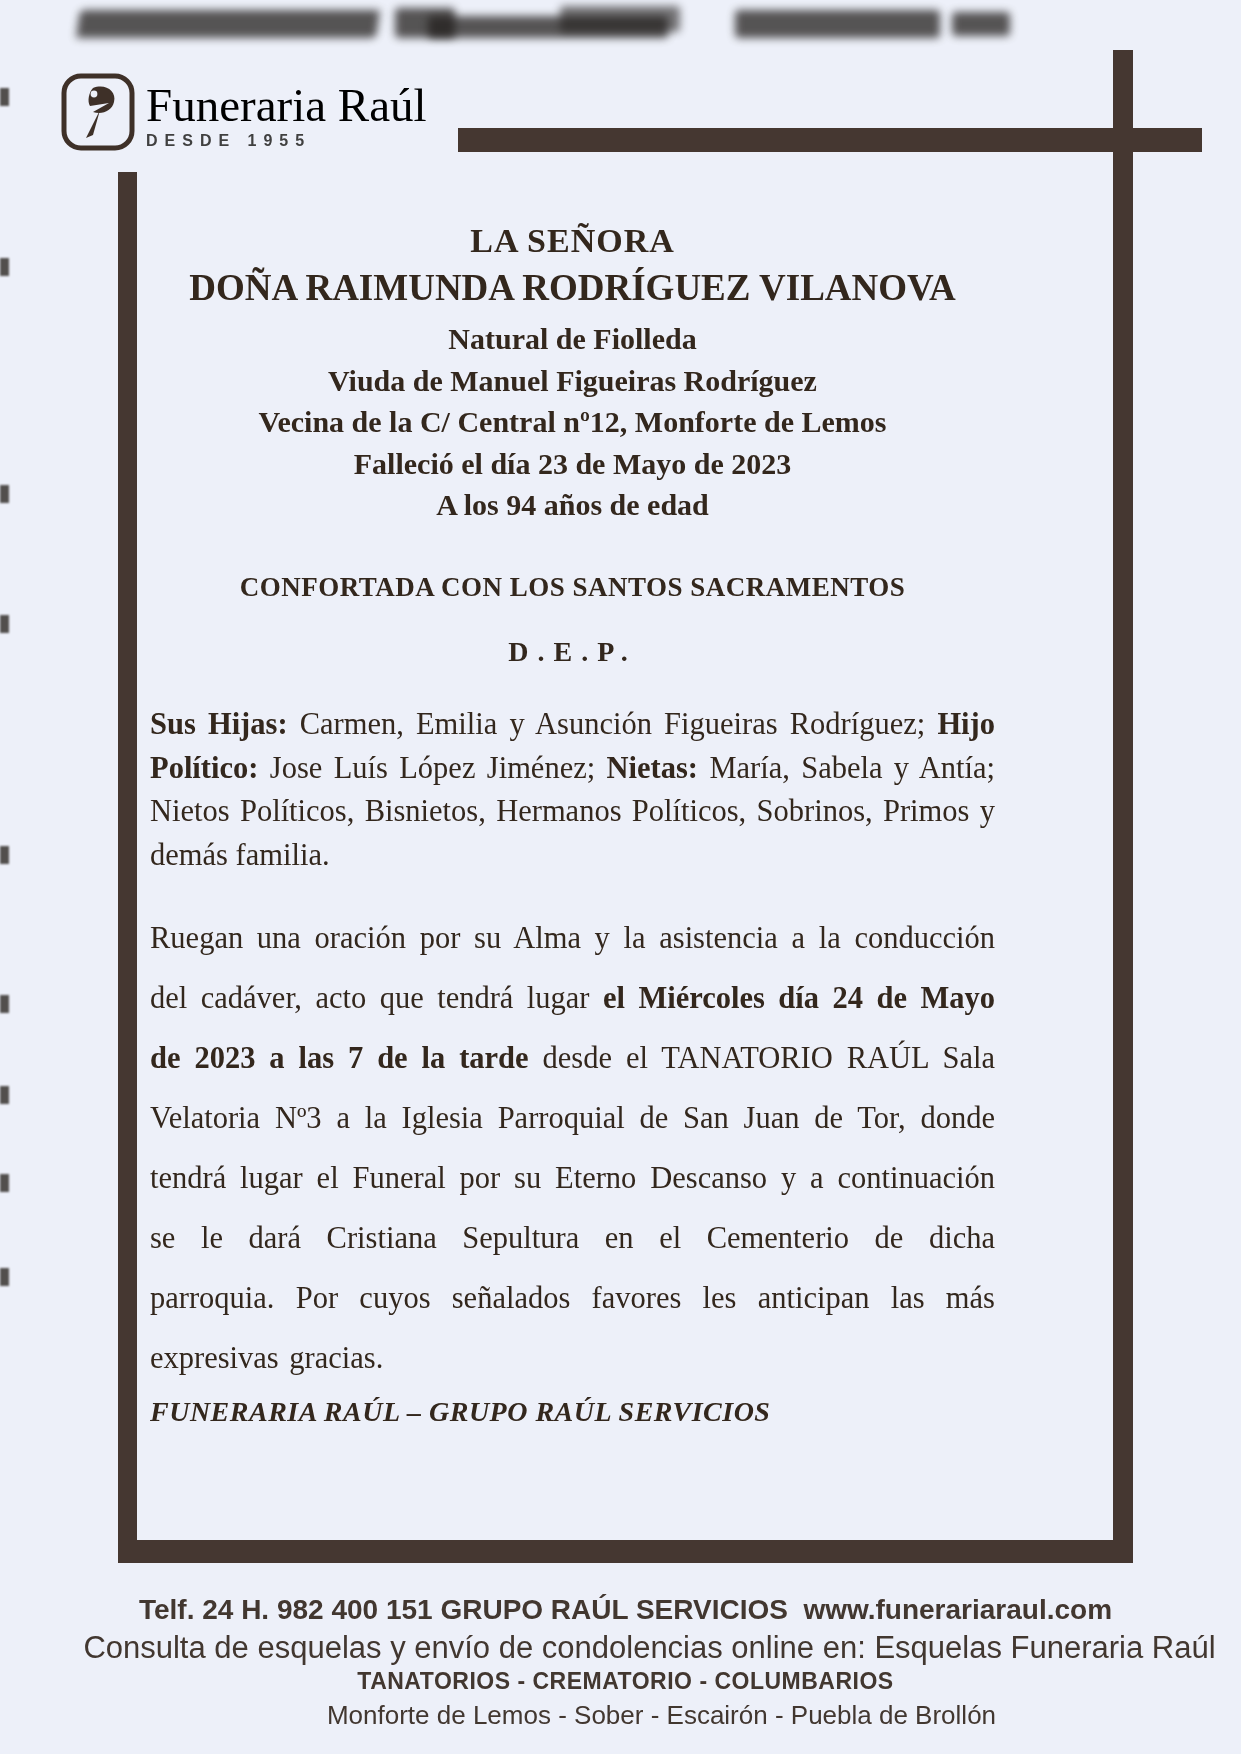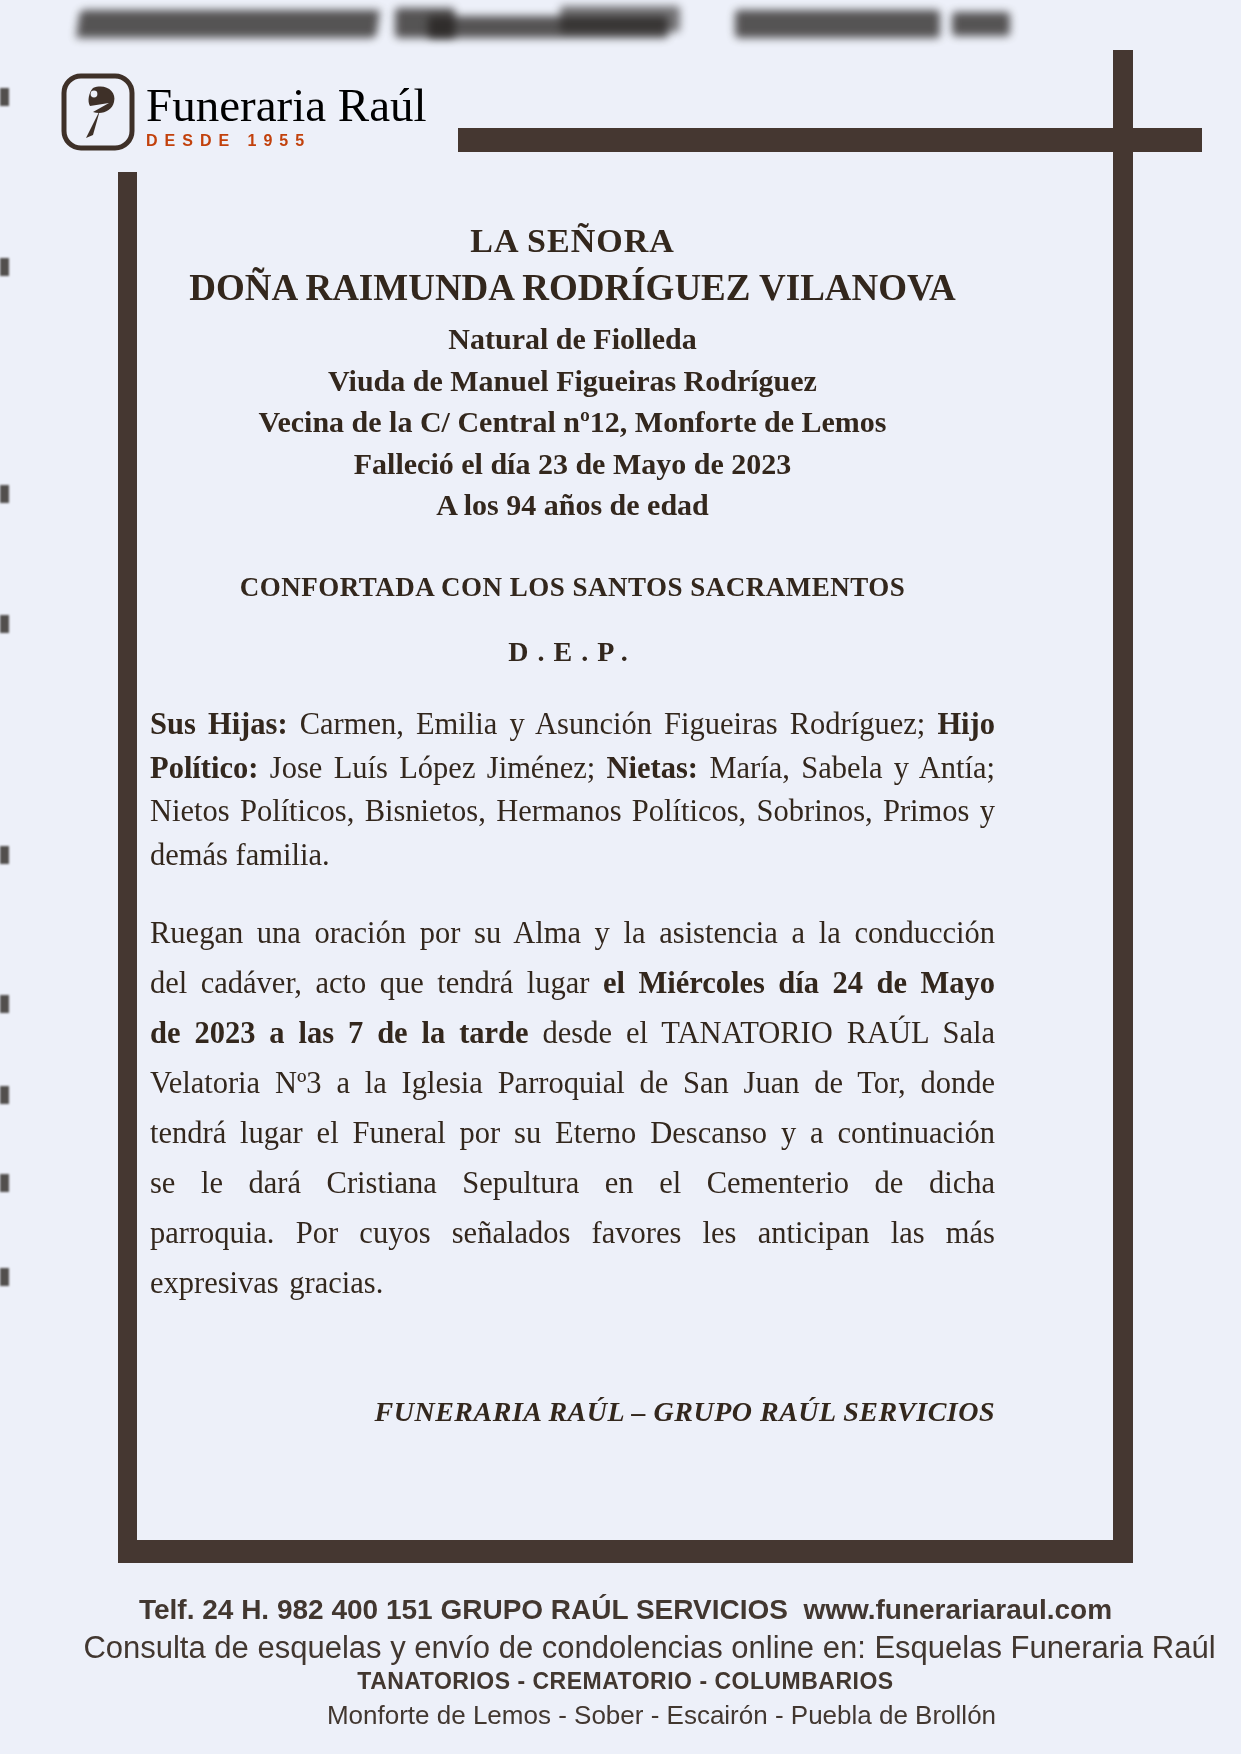--- a/index.html
+++ b/index.html
@@ -28,42 +28,42 @@
   .logo-icon { width: 76px; height: 80px; }
   .logo-textcol { margin-left: 10px; }
   .logo-name {
     font-family: "Liberation Serif", serif;
     font-size: 47px; line-height: 50px; letter-spacing: 0px;
     color: #000000; margin-top: 8px;
   }
   .logo-tagline {
     font-family: "Liberation Sans", sans-serif;
     font-size: 16px; font-weight: bold; letter-spacing: 7px;
-    color: #c2410c; margin-top: 2px;
+    color: #404040; margin-top: 2px;
   }
 
   
   .bar { position: absolute; background: #453731; }
   .bar-top    { left: 458px; top: 128px; width: 744px; height: 24px; }
   .bar-right  { left: 1113px; top: 50px; width: 20px; height: 1513px; }
   .bar-left   { left: 118px; top: 172px; width: 19px; height: 1391px; }
   .bar-bottom { left: 118px; top: 1540px; width: 1012px; height: 23px; }
 
   
   .content { position: absolute; left: 150px; width: 845px; }
   .blk { position: absolute; left: 0; width: 100%; }
   .honorific      { top: 222px; font-size: 34px; font-weight: bold; text-align: center; letter-spacing: 1px; }
   .deceased-name  { top: 266px; font-size: 37px; font-weight: bold; text-align: center; }
   .subs           { top: 318px; font-size: 30px; font-weight: bold; text-align: center; line-height: 41.5px; }
   .sacraments     { top: 572px; font-size: 27px; font-weight: bold; text-align: center; letter-spacing: .5px; }
   .dep            { top: 636px; font-size: 28px; font-weight: bold; text-align: center; letter-spacing: 9px; }
   .para { font-size: 30.5px; text-align: justify; }
   .para1 { top: 703px; line-height: 43.5px; }
-  .para2 { top: 908px; line-height: 50px; word-spacing: 3px; }
-  .signature { top: 1396px; font-size: 28px; font-weight: bold; font-style: italic; text-align: right; letter-spacing: .5px; }
+  .para2 { top: 908px; line-height: 60px; word-spacing: 3px; }
+  .signature { top: 1396px; font-size: 28px; font-weight: bold; font-style: italic; text-align: left; letter-spacing: .5px; }
 
   
   .footer { position: absolute; left: 0; right: 26px; text-align: center; font-family: "Liberation Sans", sans-serif; color: #423730; }
   .f-contact   { top: 1594px; font-size: 28px; font-weight: bold; white-space: pre; }
   .f-condol    { top: 1630px; font-size: 31px; margin-left: 24px; }
   .f-services  { top: 1668px; font-size: 23px; font-weight: bold; letter-spacing: .5px; }
   .f-locations { top: 1700px; font-size: 26px; margin-left: 36px; }
   .footer div { position: absolute; left: 0; width: 100%; padding-left: 36px; }
 </style>
 </head>

